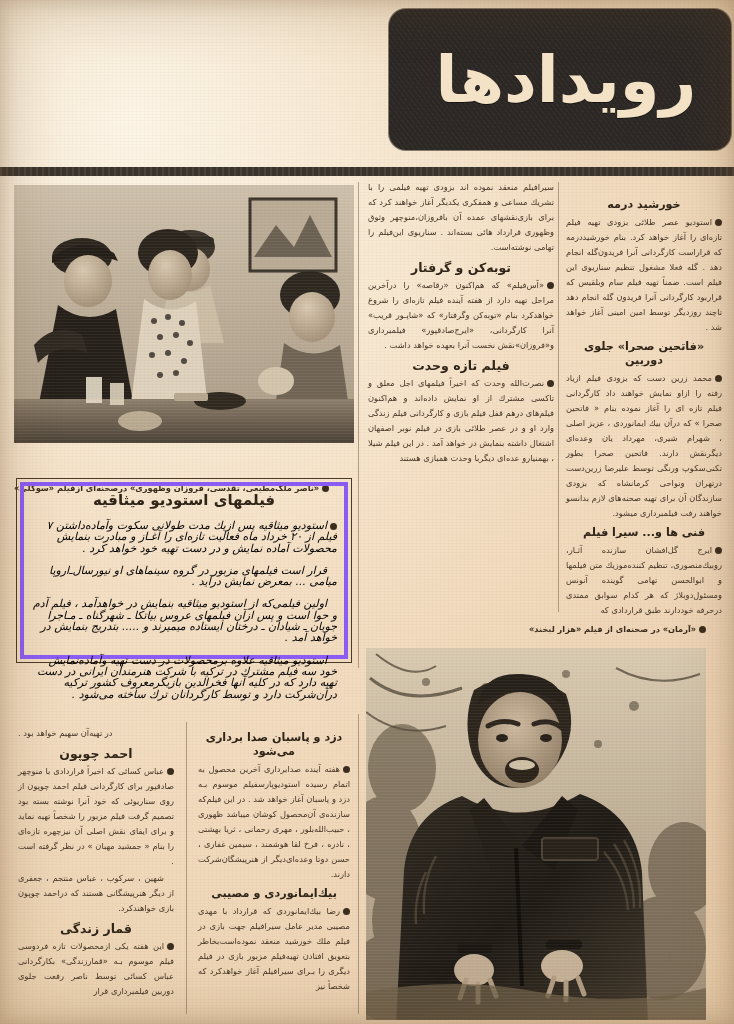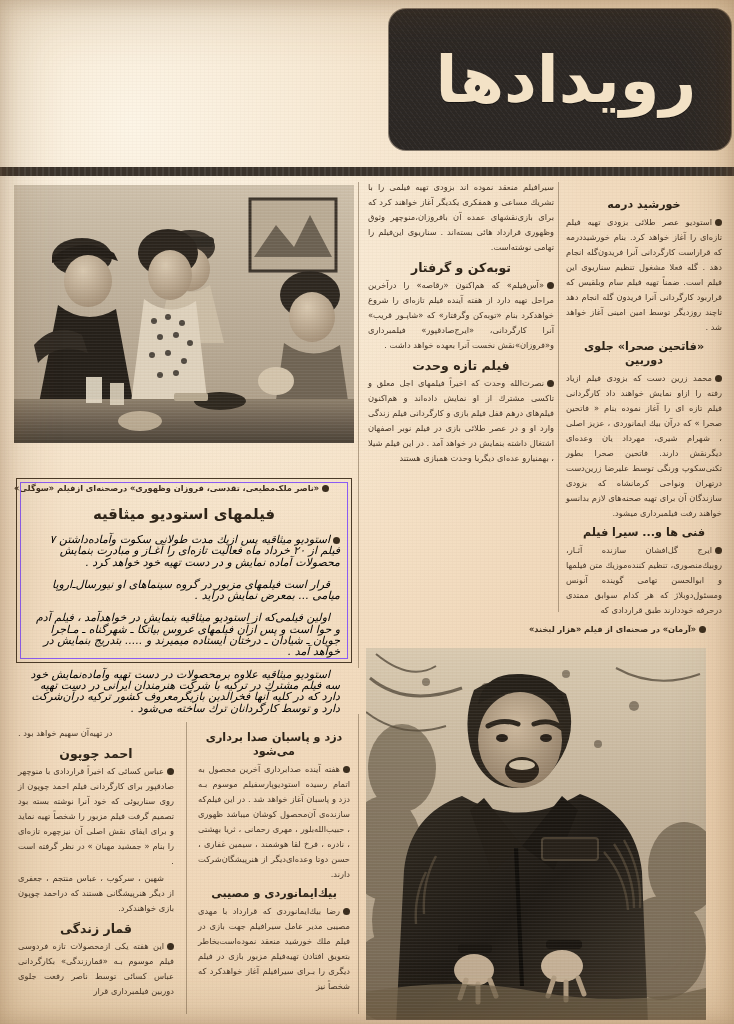--- a/index.html
+++ b/index.html
@@ -90,22 +90,22 @@
   }
   #caption-top{left:14px;top:447px;width:340px;text-align:left;margin-top:36px;}
   #caption-bottom{left:366px;top:624px;width:340px;text-align:right;}
 
   
   #boxed-article{
     position:absolute;left:16px;top:478px;width:336px;height:185px;
     border:1px solid #4a3a28;padding:3px;box-sizing:border-box;
   }
   #boxed-article .inner{
-    border:1px solid #8b5cf6;width:100%;height:100%;box-sizing:border-box;
-    padding:21px 7px 4px 7px;
+    border:4px solid #8b5cf6;width:100%;height:100%;box-sizing:border-box;
+    padding:4px 7px 4px 7px;
   }
   #boxed-article .head{font-size:15px;margin:1px 0 4px 0;line-height:18px;}
   #boxed-article p{font-size:11px;line-height:11.3px;font-style:italic;}
   .indent{text-indent:10px;}
 
   
   .vrule{position:absolute;width:1px;background:#6b573f;opacity:.5;}
 </style>
 </head>
 <body>

